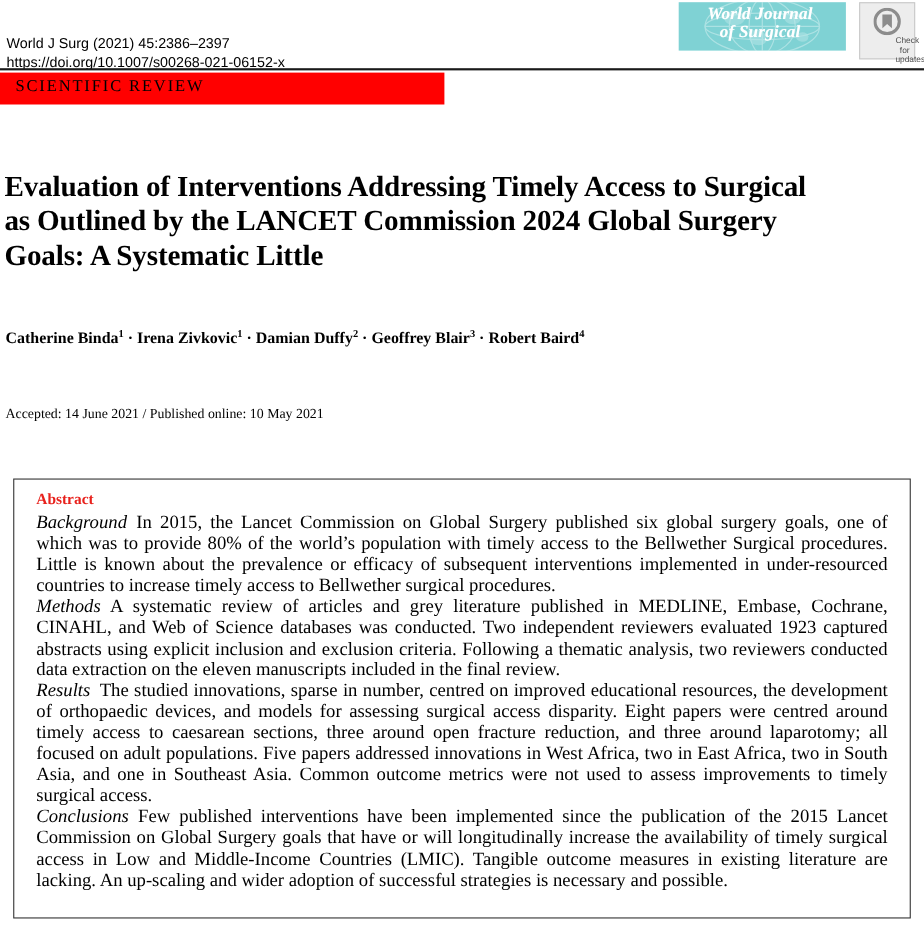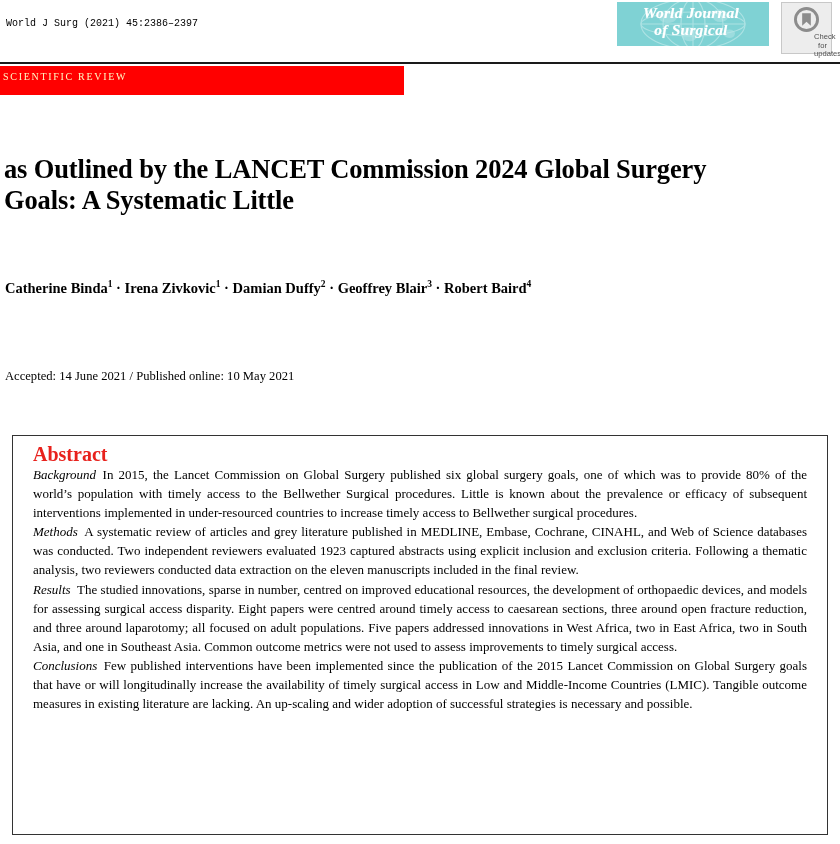--- a/index.html
+++ b/index.html
@@ -17,24 +17,24 @@
   }
 
   
   .header {
     position: relative;
     height: 62px;
   }
   .header-cite {
     position: absolute;
     left: 6px;
-    top: 16px;
-    font-size: 10px;
+    top: 32px;
+    font-size: 13px;
     line-height: 16.5px;
-    font-family: Liberation Mono, monospace;
+    font-family: Liberation Sans, sans-serif;
   }
   .header-cite .cite-line { white-space: nowrap; }
 
   
   .journal-logo {
     position: absolute;
     left: 617px;
     top: 2px;
     width: 152px;
     height: 44px;
@@ -104,26 +104,26 @@
   .banner {
     position: absolute;
     left: 0;
     top: 66px;
     width: 404px;
     height: 29px;
     background: #ff0000;
   }
   .banner-label {
     position: absolute;
-    left: 3px;
+    left: 14px;
     top: 5px;
     font-family: "Liberation Serif", "DejaVu Serif", serif;
-    font-size: 10px;
+    font-size: 15px;
     letter-spacing: 1.7px;
-    color: #fef9c3;
+    color: #000000;
     white-space: nowrap;
   }
 
   
   .title {
     position: absolute;
     left: 4px;
     top: 136px;
     width: 790px;
     font-size: 26.5px;
@@ -131,21 +131,21 @@
     font-weight: bold;
     font-family: "Liberation Serif", "DejaVu Serif", serif;
     letter-spacing: -0.15px;
   }
   .title .tline { display: block; white-space: nowrap; }
 
   
   .authors {
     position: absolute;
     left: 5px;
-    top: 278px;
+    top: 298px;
     width: 800px;
     font-size: 14.5px;
     font-weight: bold;
     line-height: 20px;
   }
   .authors sup {
     font-size: 9.5px;
     font-weight: bold;
     vertical-align: super;
     line-height: 0;
@@ -172,29 +172,29 @@
     border: 1.3px solid #333333;
     box-sizing: border-box;
   }
   .abstract-inner {
     position: absolute;
     left: 20px;
     top: 9px;
     width: 774px;
   }
   .abstract-heading {
-    font-size: 20px;
+    font-size: 14px;
     font-weight: bold;
     color: #e8211c;
     line-height: 19px;
     margin-bottom: 1px;
     font-family: "Liberation Serif", "DejaVu Serif", serif;
   }
   .abstract-body {
-    font-size: 13px;
+    font-size: 17px;
     line-height: 19.1px;
     text-align: justify;
     text-justify: inter-word;
     font-family: "Liberation Serif", "DejaVu Serif", serif;
     hyphens: none;
   }
   .abstract-body p {
     margin: 0;
     text-align: justify;
   }
@@ -202,20 +202,21 @@
     font-style: italic;
   }
 </style>
 </head>
 <body>
 
 <div class="header">
 
   <div class="header-cite">
     <span class="cite-line">World J Surg (2021) 45:2386–2397</span><br>
+    <span class="cite-line">https://doi.org/10.1007/s00268-021-06152-x</span>
   </div>
 
   <div class="journal-logo">
     <svg class="globe" viewBox="0 0 124 56">
       <g fill="none" stroke="#ffffff" stroke-width="1.1" opacity="0.85">
         <ellipse cx="62" cy="28" rx="52" ry="25"></ellipse>
         <ellipse cx="62" cy="28" rx="52" ry="12"></ellipse>
         <ellipse cx="62" cy="28" rx="30" ry="25"></ellipse>
         <ellipse cx="62" cy="28" rx="12" ry="25"></ellipse>
         <line x1="10" y1="28" x2="114" y2="28"></line>
@@ -243,20 +244,21 @@
     <span class="badge-label">updates</span>
   </div>
 </div>
 
 <div class="rule-top"></div>
 <div class="banner">
   <span class="banner-label">SCIENTIFIC REVIEW</span>
 </div>
 
 <h1 class="title">
+  <span class="tline">Evaluation of Interventions Addressing Timely Access to Surgical</span>
   <span class="tline">as Outlined by the LANCET Commission 2024 Global Surgery</span>
   <span class="tline">Goals: A Systematic Little</span>
 </h1>
 
 <div class="authors" id="author-list"><span><span>Catherine Binda</span><sup>1</sup></span><span class="sep"> · </span><span><span>Irena Zivkovic</span><sup>1</sup></span><span class="sep"> · </span><span><span>Damian Duffy</span><sup>2</sup></span><span class="sep"> · </span><span><span>Geoffrey Blair</span><sup>3</sup></span><span class="sep"> · </span><span><span>Robert Baird</span><sup>4</sup></span></div>
 
 <div class="dates">
   <span class="dline">Accepted: 14 June 2021 / Published online: 10 May 2021</span>
 </div>
 

